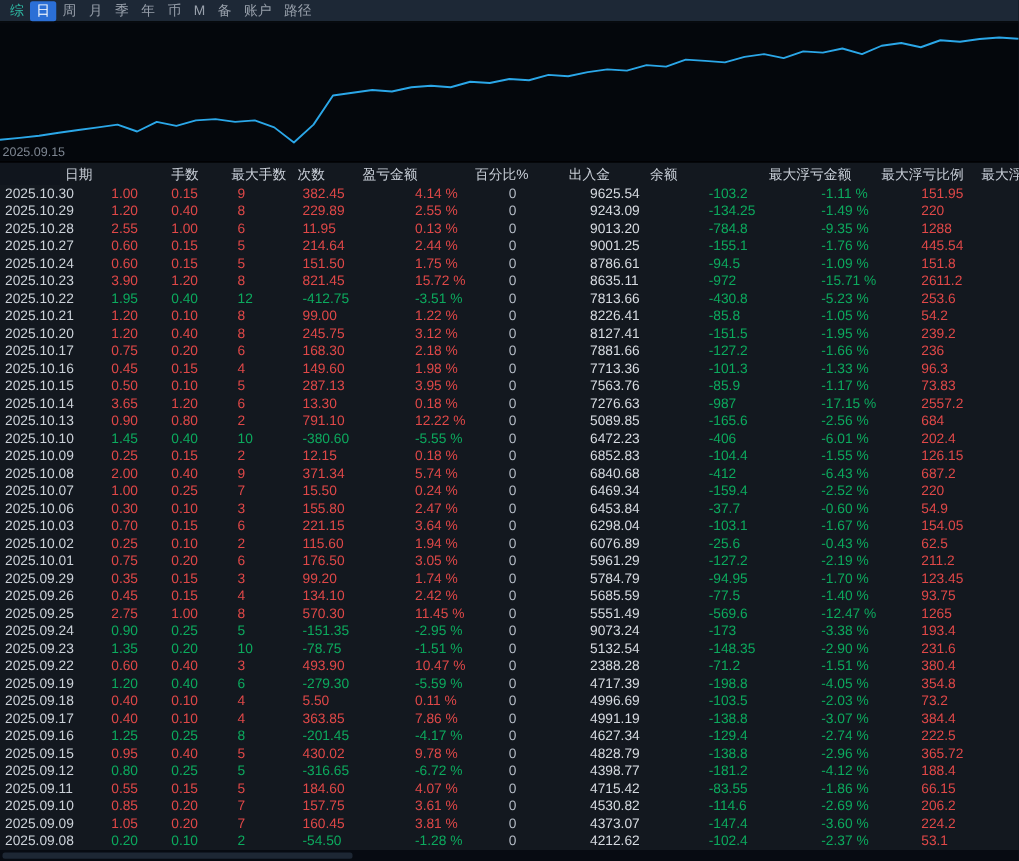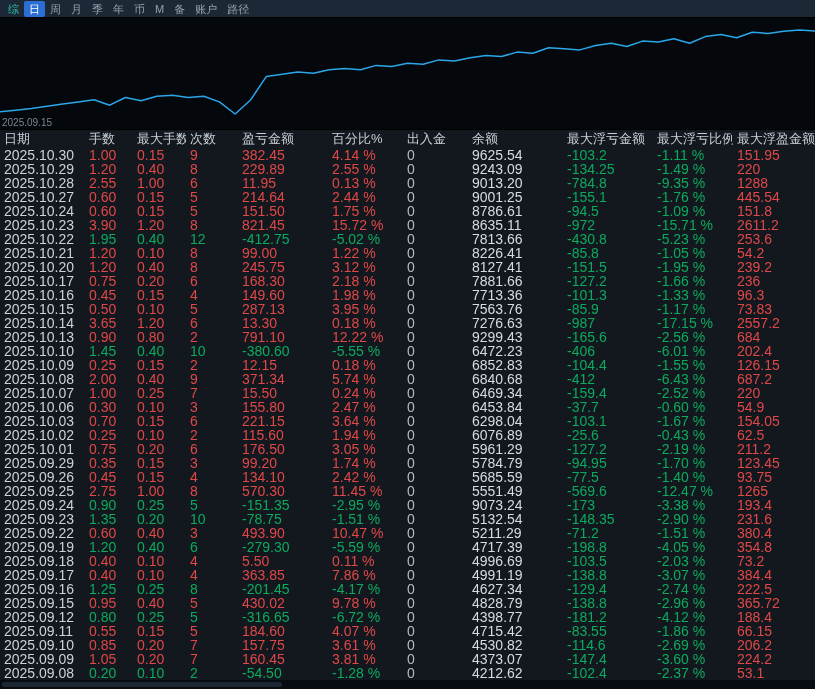--- a/index.html
+++ b/index.html
@@ -12,24 +12,24 @@
   .topbar{height:18px;background:var(--topbar-bg);display:flex;align-items:center;
     padding-left:3px;font-size:11px;color:var(--muted);border-bottom:1px solid #000;}
   .mi{padding:1px 5px;line-height:14px;white-space:nowrap;cursor:default;}
   .mi.accent{color:var(--teal);}
   .mi.selected{background:var(--sel);color:#fff;border-radius:2px;}
   .mi.gap{}
   .chart{position:relative;height:112px;background:var(--chart-bg);border-bottom:1px solid #000;}
   .chart svg{display:block;width:815px;height:112px;}
   .chart-label{position:absolute;left:2px;bottom:1px;font-size:10px;color:#7e8692;}
   .cols{display:grid;grid-template-columns:85px 48px 53px 52px 90px 75px 65px 95px 90px 80px 82px;}
-  .thead{height:18px;align-items:center;background:var(--table-bg);color:#c9cfd8;font-size:13px;}
+  .thead{height:18px;align-items:center;background:var(--table-bg);color:#c9cfd8;font-size:11px;margin-left:48px;}
   .thead span{padding-left:4px;white-space:nowrap;overflow:hidden;}
   .tbody{height:532px;background:var(--table-bg);overflow:hidden;}
-  .trow{height:14px;align-items:center;font-size:14px;}
+  .trow{height:14px;align-items:center;font-size:11px;}
   .trow span{padding-left:4px;white-space:nowrap;overflow:hidden;}
   .c-date{color:#ccd2d9}
   .c-red{color:var(--red)}
   .c-green{color:var(--green)}
   .c-cash{color:#b3bac4}
   .c-bal{color:#d7dbe1}
   .hscroll{height:9px;background:#070b12;position:relative;}
   .thumb{position:absolute;left:2px;top:2px;height:5px;width:280px;background:#1d2734;border-radius:2px;}
 </style>
 </head>
@@ -148,21 +148,21 @@
         <span class="c-green">-972</span>
         <span class="c-green">-15.71 %</span>
         <span class="c-red">2611.2</span>
       </div>
       <div class="trow cols">
         <span class="c-date">2025.10.22</span>
         <span class="c-green">1.95</span>
         <span class="c-green">0.40</span>
         <span class="c-green">12</span>
         <span class="c-green">-412.75</span>
-        <span class="c-green">-5.02 %</span>
+        <span class="c-green">-3.51 %</span>
         <span class="c-cash">0</span>
         <span class="c-bal">7813.66</span>
         <span class="c-green">-430.8</span>
         <span class="c-green">-5.23 %</span>
         <span class="c-red">253.6</span>
       </div>
       <div class="trow cols">
         <span class="c-date">2025.10.21</span>
         <span class="c-red">1.20</span>
         <span class="c-red">0.10</span>
@@ -241,21 +241,21 @@
         <span class="c-red">2557.2</span>
       </div>
       <div class="trow cols">
         <span class="c-date">2025.10.13</span>
         <span class="c-red">0.90</span>
         <span class="c-red">0.80</span>
         <span class="c-red">2</span>
         <span class="c-red">791.10</span>
         <span class="c-red">12.22 %</span>
         <span class="c-cash">0</span>
-        <span class="c-bal">9299.43</span>
+        <span class="c-bal">5089.85</span>
         <span class="c-green">-165.6</span>
         <span class="c-green">-2.56 %</span>
         <span class="c-red">684</span>
       </div>
       <div class="trow cols">
         <span class="c-date">2025.10.10</span>
         <span class="c-green">1.45</span>
         <span class="c-green">0.40</span>
         <span class="c-green">10</span>
         <span class="c-green">-380.60</span>
@@ -423,21 +423,21 @@
         <span class="c-red">231.6</span>
       </div>
       <div class="trow cols">
         <span class="c-date">2025.09.22</span>
         <span class="c-red">0.60</span>
         <span class="c-red">0.40</span>
         <span class="c-red">3</span>
         <span class="c-red">493.90</span>
         <span class="c-red">10.47 %</span>
         <span class="c-cash">0</span>
-        <span class="c-bal">5211.29</span>
+        <span class="c-bal">2388.28</span>
         <span class="c-green">-71.2</span>
         <span class="c-green">-1.51 %</span>
         <span class="c-red">380.4</span>
       </div>
       <div class="trow cols">
         <span class="c-date">2025.09.19</span>
         <span class="c-green">1.20</span>
         <span class="c-green">0.40</span>
         <span class="c-green">6</span>
         <span class="c-green">-279.30</span>

